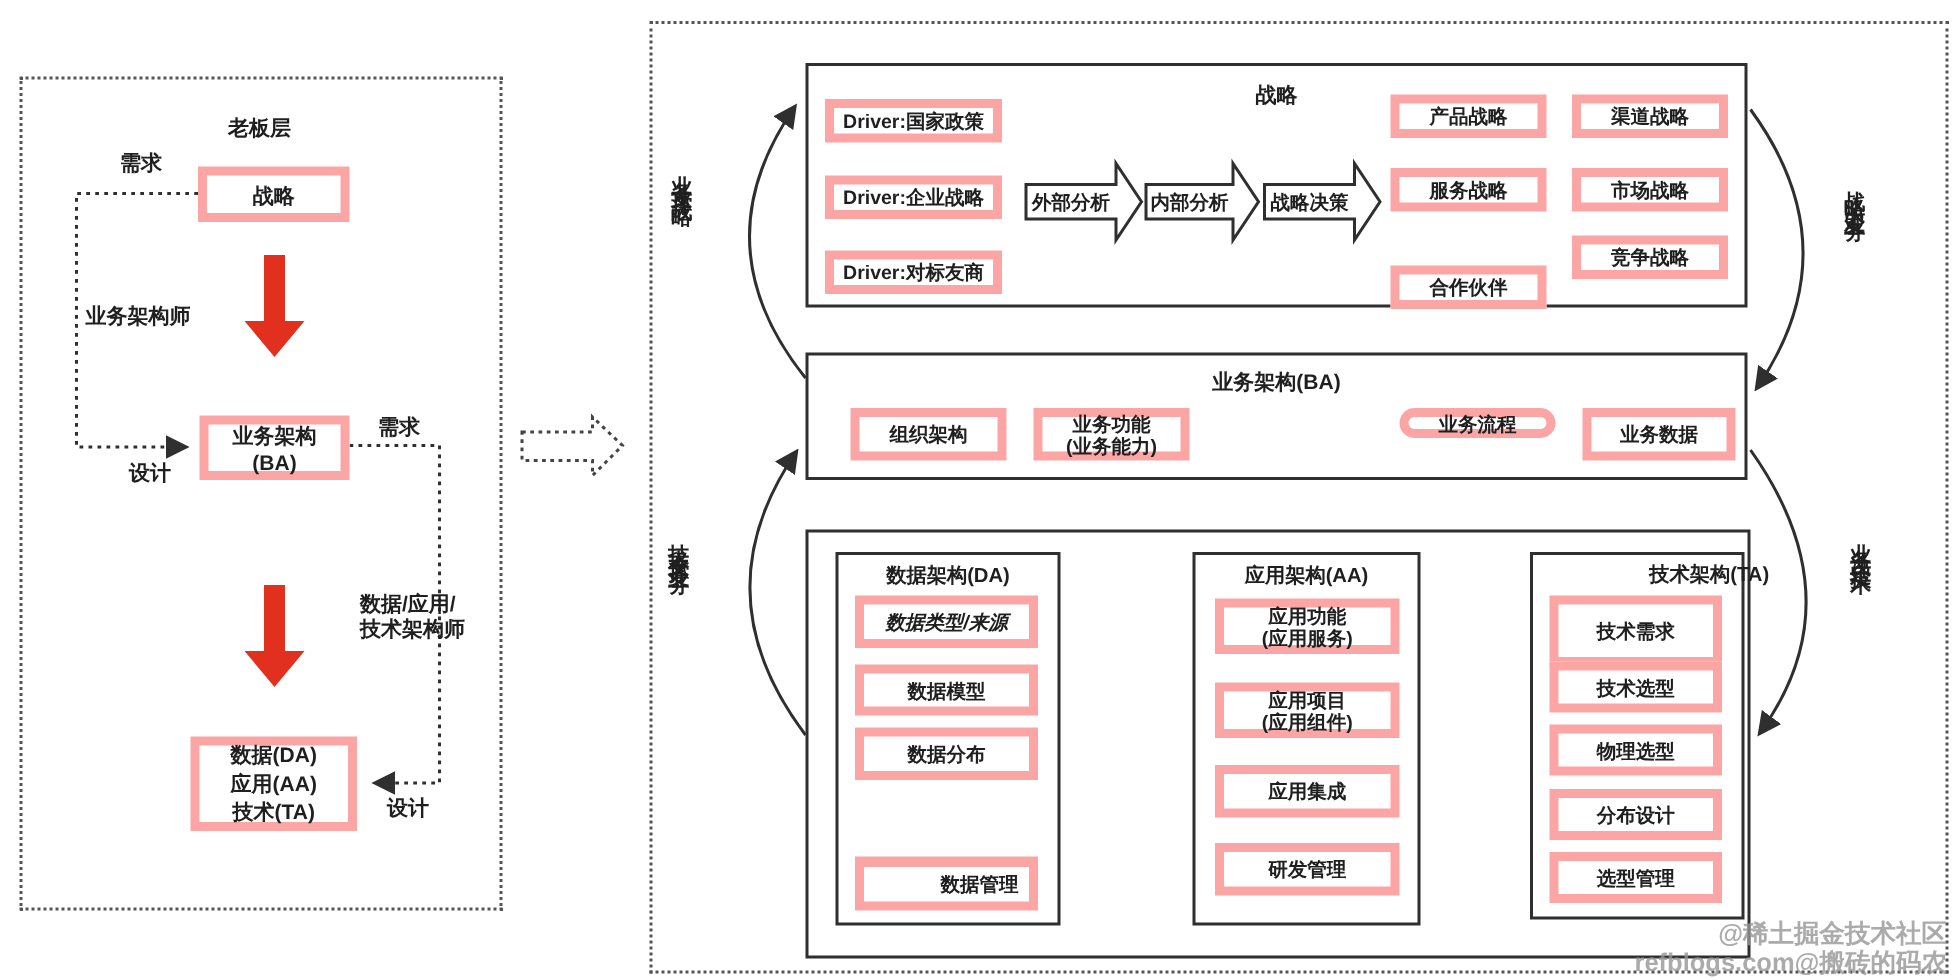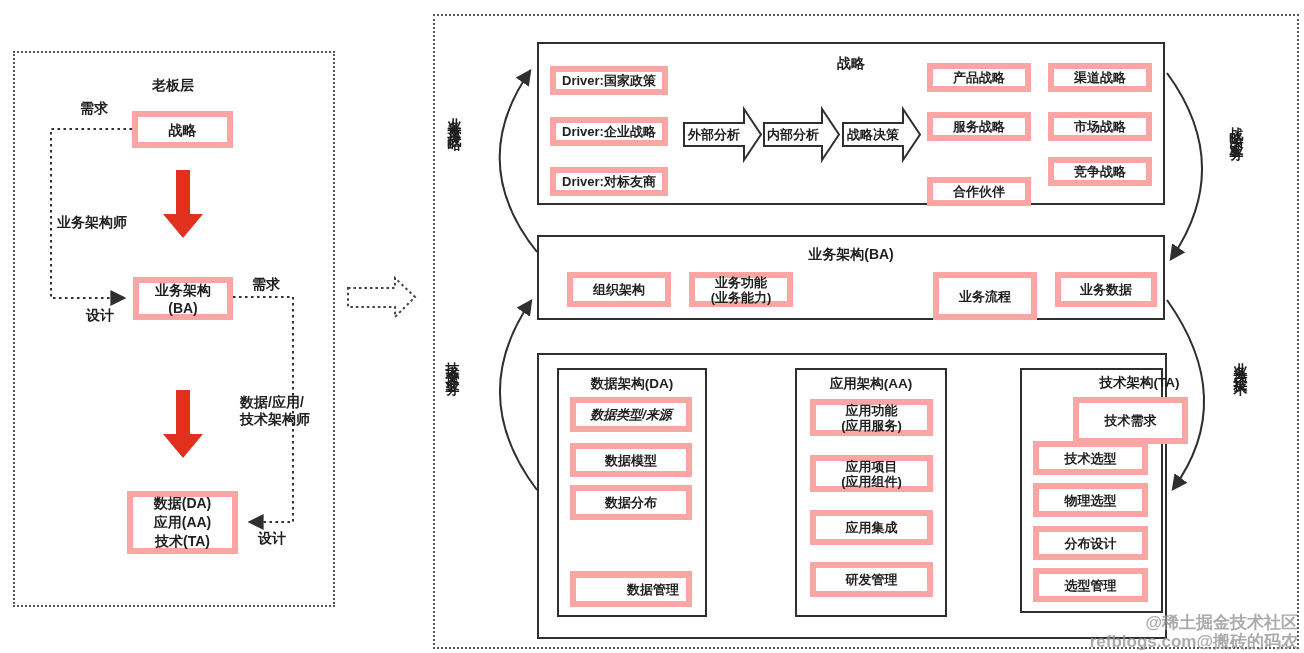--- a/index.html
+++ b/index.html
@@ -68,21 +68,21 @@
     <path d="M1167,300 Q1238,400 1173,489" fill="none" stroke="#2f2f2f" stroke-width="2" marker-end="url(#ah)"></path>
   </svg>
 
   <div class="abs panel z2" style="left:13px;top:51px;width:318px;height:552px;"></div>
 
   <div class="title z2" style="left:28px;top:77px;width:290px;">老板层</div>
 
   <div class="lbl z2" style="left:80px;top:100px;">需求</div>
   <div class="box lg z2" style="left:132px;top:111px;width:101px;height:37px;">战略</div>
 
-  <div class="lbl z2" style="left:57px;top:214px;">业务架构师</div>
+  <div class="lbl z2" style="left:57px;top:202px;">业务架构师</div>
 
   <div class="box lg z2" style="left:133px;top:277px;width:100px;height:43px;">业务架构
 (BA)</div>
   <div class="lbl z2" style="left:252px;top:276px;">需求</div>
   <div class="lbl z2" style="left:86px;top:307px;">设计</div>
 
   <div class="lbl z2" style="left:240px;top:394px;width:84px;">数据/应用/
 技术架构师</div>
 
   <div class="box lg z2" style="left:127px;top:491px;width:111px;height:63px;line-height:19px;">数据(DA)
@@ -108,21 +108,21 @@
   <div class="box z2" style="left:927px;top:112px;width:104px;height:29px;">服务战略</div>
   <div class="box z2" style="left:1048px;top:112px;width:104px;height:29px;">市场战略</div>
   <div class="box z2" style="left:927px;top:157px;width:104px;height:29px;margin-top:20px;">合作伙伴</div>
   <div class="box z2" style="left:1048px;top:157px;width:104px;height:29px;">竞争战略</div>
 
   <div class="abs z2" style="left:537px;top:235px;width:628px;height:85px;border:2px solid #2f2f2f;box-sizing:border-box;"></div>
   <div class="title z2" style="left:537px;top:246px;width:628px;">业务架构(BA)</div>
   <div class="box z2" style="left:567px;top:272px;width:104px;height:35px;text-align:right;">组织架构</div>
   <div class="box z2" style="left:689px;top:272px;width:104px;height:35px;">业务功能
 (业务能力)</div>
-  <div class="box z2" style="left:933px;top:272px;width:104px;height:48px;">业务流程</div>
+  <div class="box z2" style="left:933px;top:272px;width:104px;height:20px;border-radius:14px;">业务流程</div>
   <div class="box z2" style="left:1055px;top:272px;width:102px;height:35px;">业务数据</div>
 
   <div class="abs z2" style="left:537px;top:353px;width:630px;height:286px;border:2px solid #2f2f2f;box-sizing:border-box;"></div>
 
   <div class="abs z2" style="left:557px;top:368px;width:150px;height:249px;border:2px solid #2f2f2f;box-sizing:border-box;"></div>
   <div class="coltitle z2" style="left:557px;top:375px;width:150px;">数据架构(DA)</div>
   <div class="box z2" style="left:570px;top:397px;width:122px;height:35px;font-style:italic;">数据类型/来源</div>
   <div class="box z2" style="left:570px;top:443px;width:122px;height:34px;">数据模型</div>
   <div class="box z2" style="left:570px;top:485px;width:122px;height:35px;">数据分布</div>
   <div class="box z2" style="left:570px;top:528px;width:122px;height:35px;margin-top:43px;">数据流</div>
@@ -132,21 +132,21 @@
   <div class="coltitle z2" style="left:795px;top:375px;width:152px;">应用架构(AA)</div>
   <div class="box z2" style="left:810px;top:399px;width:123px;height:37px;">应用功能
 (应用服务)</div>
   <div class="box z2" style="left:810px;top:455px;width:123px;height:37px;">应用项目
 (应用组件)</div>
   <div class="box z2" style="left:810px;top:510px;width:123px;height:35px;">应用集成</div>
   <div class="box z2" style="left:810px;top:562px;width:123px;height:35px;">研发管理</div>
 
   <div class="abs z2" style="left:1020px;top:368px;width:143px;height:245px;border:2px solid #2f2f2f;box-sizing:border-box;"></div>
   <div class="coltitle z2" style="left:1020px;top:374px;width:143px;padding-left:48px;">技术架构(TA)</div>
-  <div class="box z2" style="left:1073px;top:397px;width:115px;height:47px;">技术需求</div>
+  <div class="box z2" style="left:1033px;top:397px;width:115px;height:47px;">技术需求</div>
   <div class="box z2" style="left:1033px;top:441px;width:115px;height:34px;">技术选型</div>
   <div class="box z2" style="left:1033px;top:483px;width:115px;height:34px;">物理选型</div>
   <div class="box z2" style="left:1033px;top:526px;width:115px;height:34px;">分布设计</div>
   <div class="box z2" style="left:1033px;top:568px;width:115px;height:34px;">选型管理</div>
 
   <div class="vlabel z2" style="left:446px;top:106px;">业务支撑战略</div>
   <div class="vlabel z2" style="left:444px;top:351px;">技术支撑业务</div>
   <div class="vlabel z2" style="left:1228px;top:116px;">战略决定业务</div>
   <div class="vlabel z2" style="left:1232px;top:351px;">业务决定技术</div>
 

